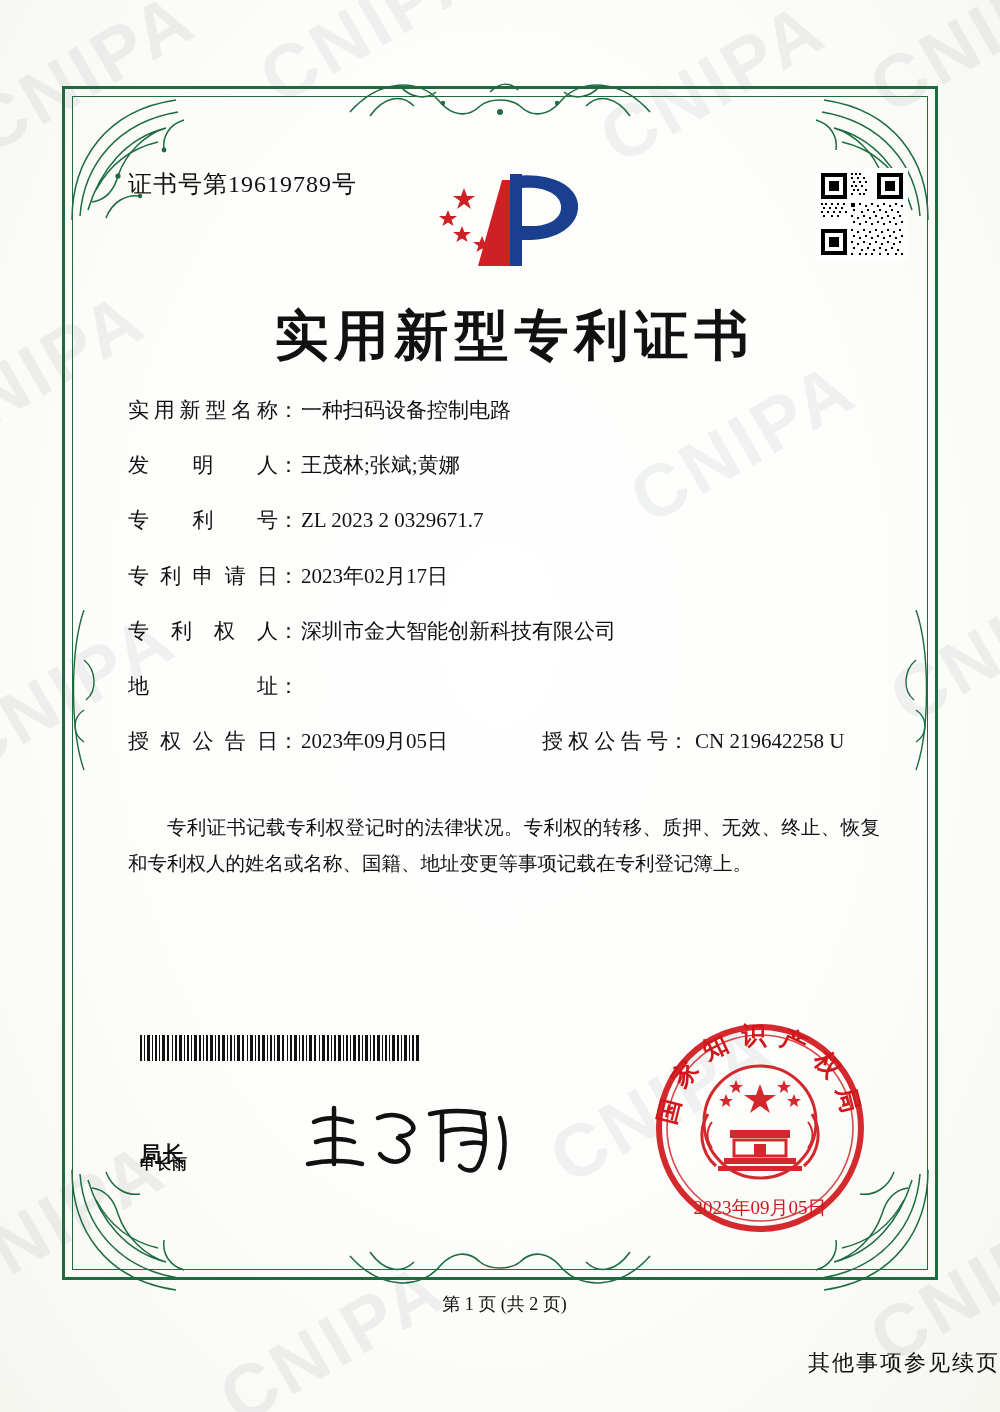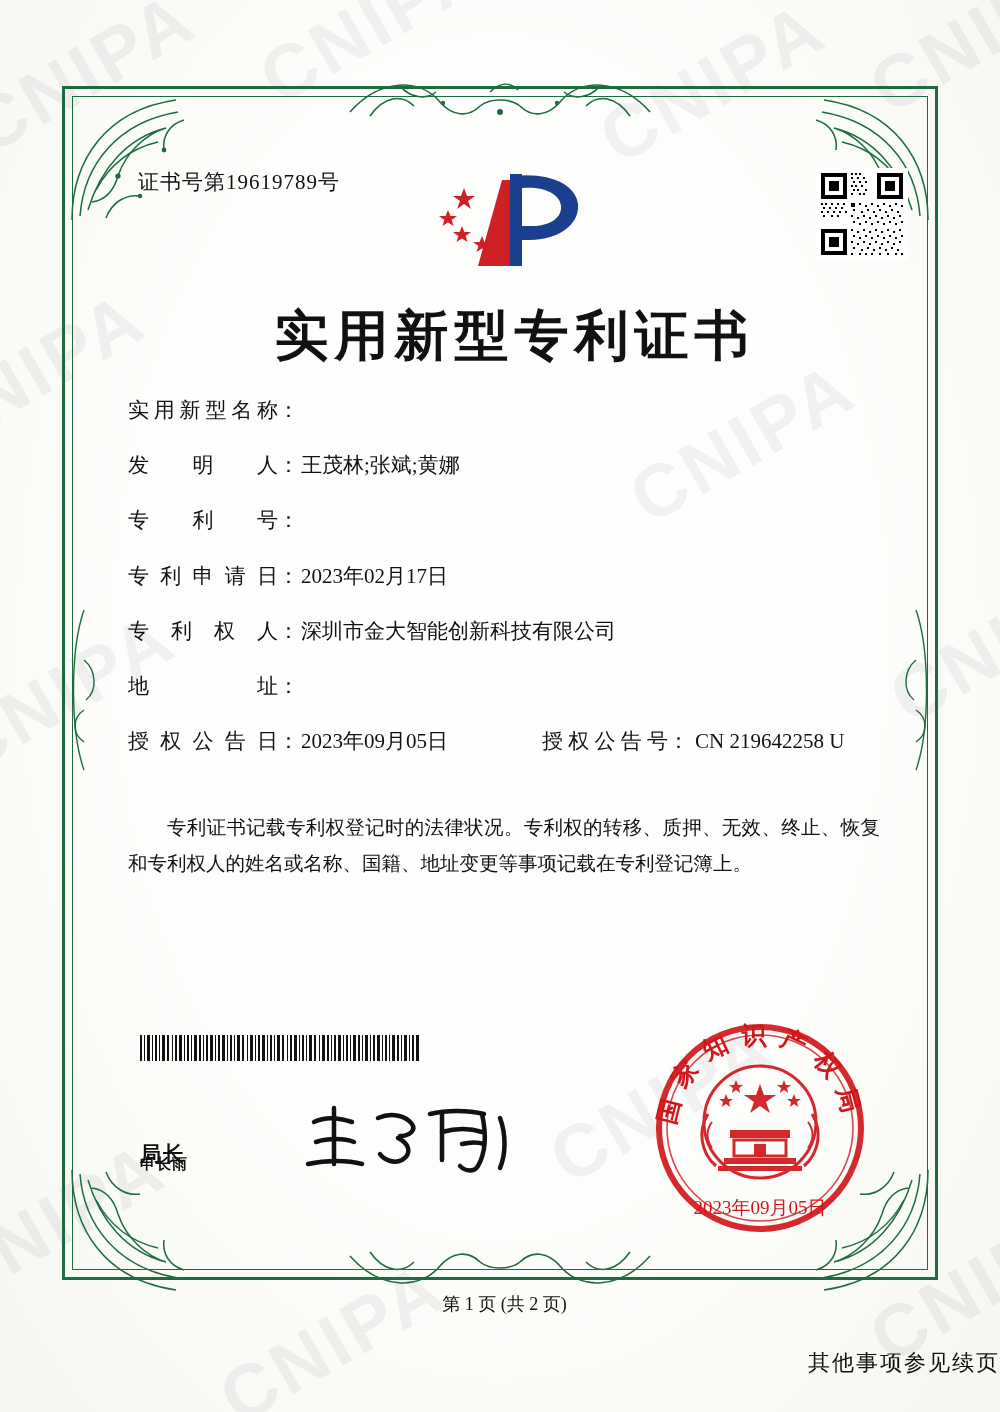--- a/index.html
+++ b/index.html
@@ -61,23 +61,23 @@
     box-sizing: border-box;
   }
   .corner-svg, .edge-svg {
     position: absolute;
     pointer-events: none;
   }
 
   
   .cert-no {
     position: absolute;
-    left: 138px;
+    left: 128px;
     top: 168px;
-    font-size: 21px;
+    font-size: 24px;
     letter-spacing: 1px;
     font-family: "Liberation Serif", serif;
     white-space: nowrap;
   }
   .logo-wrap {
     position: absolute;
     left: 418px;
     top: 170px;
     width: 180px;
     height: 100px;
@@ -500,39 +500,41 @@
     <div class="row">
       <span class="lbl">
         <span>实</span>
           <span>用</span>
           <span>新</span>
           <span>型</span>
           <span>名</span>
           <span>称</span>
       </span>
       <span class="colon">：</span>
+      <span class="val">一种扫码设备控制电路</span>
     </div>
 
     <div class="row">
       <span class="lbl">
         <span>发</span>
           <span>明</span>
           <span>人</span>
       </span>
       <span class="colon">：</span>
       <span class="val">王茂林;张斌;黄娜</span>
     </div>
 
     <div class="row">
       <span class="lbl">
         <span>专</span>
           <span>利</span>
           <span>号</span>
       </span>
       <span class="colon">：</span>
+      <span class="val">ZL 2023 2 0329671.7</span>
     </div>
 
     <div class="row">
       <span class="lbl">
         <span>专</span>
           <span>利</span>
           <span>申</span>
           <span>请</span>
           <span>日</span>
       </span>

